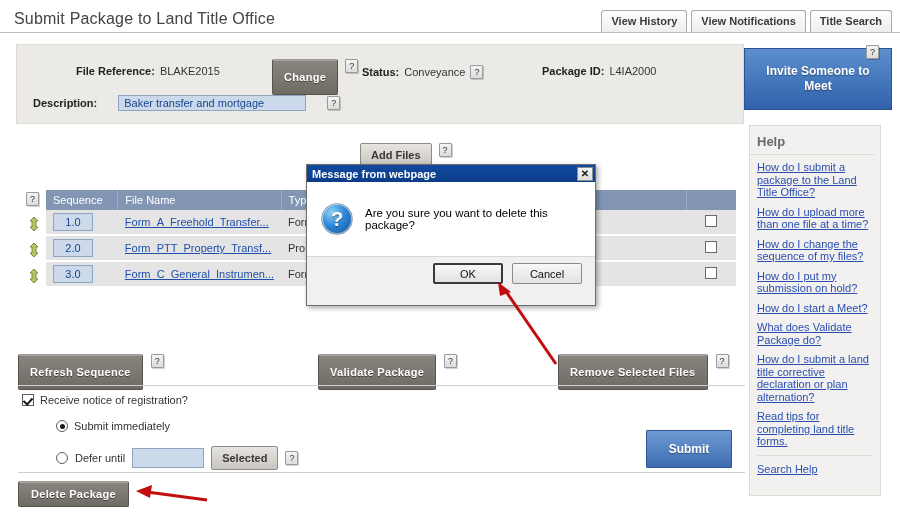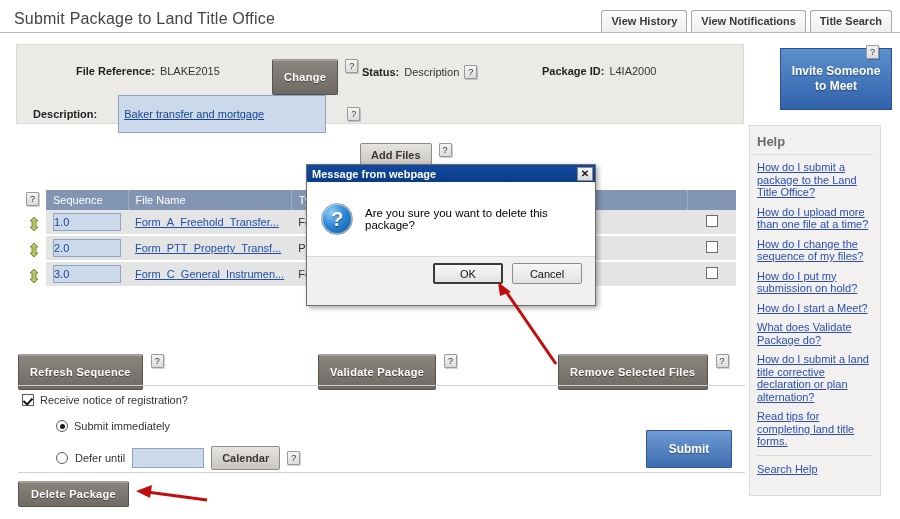--- a/index.html
+++ b/index.html
@@ -57,21 +57,21 @@
   .help-q {
     display:inline-block; width:13px; height:14px;
     background:linear-gradient(#f4f4f4,#dcdcdc);
     border:1px solid #9a9a9a; color:#333;
     font-size:9px; line-height:12px; text-align:center;
     border-radius:1px; cursor:pointer; font-weight:normal;
     box-shadow:1px 1px 0 rgba(0,0,0,.18);
   }
   .text-input {
     background:#ccd9ea; border:1px solid #8ea5c2; color:#16458f;
-    font-size:11px; padding:12px 5px; width:208px;text-decoration:underline;
+    font-size:11px; padding:1px 5px; width:188px;
   }
 
   
   .addfiles-wrap { position:absolute; left:360px; top:143px; display:flex; align-items:flex-start; gap:7px; }
 
   
   .files-table {
     position:absolute; left:46px; top:190px; width:690px;
     border-collapse:collapse; font-size:11px;
   }
@@ -79,21 +79,21 @@
     background:#8296b4; color:#ffffff; font-weight:normal;
     text-align:left; padding:4px 7px; font-size:11px;
     border-right:1px solid #9cadc6; height:18px;
   }
   .files-table td {
     background:#e4e4e4; padding:3px 7px; height:22px;
     border-bottom:2px solid #ffffff; color:#333;
   }
   .files-table tr td:first-child { }
   .seq-box {
-    display:inline-block; width:68px; text-align:left;
+    display:inline-block; width:40px; text-align:center;
     background:#ccd9ea; border:1px solid #8ea5c2; color:#16458f;
     font-size:11px; padding:2px 0;
   }
   .file-link {
     color:#1f4fa8; text-decoration:underline; cursor:pointer; font-size:11px;
     white-space:nowrap;
   }
   .row-handle {
     position:absolute; left:27px; width:14px; height:16px; cursor:move;
   }
@@ -133,21 +133,21 @@
 
   .btn-submit {
     position:absolute; left:646px; top:430px; width:86px; height:38px;
     background:linear-gradient(#6f9bd4,#3d6cb0);
     border:1px solid #2f5591; color:#fff; font-weight:bold; font-size:12px;
     cursor:pointer; text-shadow:0 1px 1px rgba(0,0,0,.4); border-radius:1px;
   }
 
   
   .invite-btn {
-    position:absolute; left:780px; top:48px; width:112px; height:62px;
+    position:absolute; left:744px; top:48px; width:148px; height:62px;
     background:linear-gradient(#5b8fcd,#2f62ab);
     border:1px solid #2b5190; color:#ffffff; font-weight:bold; font-size:12px;
     line-height:15px; cursor:pointer; text-shadow:0 1px 1px rgba(0,0,0,.4);
     display:flex; align-items:center; justify-content:center; text-align:center;
   }
   .invite-q { position:absolute; left:866px; top:45px; }
 
   .help-panel {
     position:absolute; left:749px; top:125px; width:132px; height:371px;
     background:#f2f1ef; border:1px solid #dcdad6;
@@ -232,21 +232,21 @@
     <div class="info-row" style="left:16px; top:20px;padding-left:43px;">
       <span class="lbl">File Reference:</span>
       <span class="val">BLAKE2015</span>
     </div>
     <div class="info-row" style="left:255px; top:14px; gap:7px;">
       <button class="btn-gray">Change</button>
       <span class="help-q" style="align-self:flex-start;">?</span>
     </div>
     <div class="info-row" style="left:345px; top:20px; gap:5px;">
       <span class="lbl">Status:</span>
-      <span class="val" style="margin-left:0">Description</span>
+      <span class="val" style="margin-left:0">Conveyance</span>
       <span class="help-q">?</span>
     </div>
     <div class="info-row" style="left:525px; top:20px;">
       <span class="lbl">Package ID:</span>
       <span class="val">L4IA2000</span>
     </div>
     <div class="info-row" style="left:16px; top:50px; gap:21px;">
       <span class="lbl">Description:</span>
       <input class="text-input" value="Baker transfer and mortgage" style="">
       <span class="help-q">?</span>
@@ -332,21 +332,21 @@
     <span>Receive notice of registration?</span>
   </div>
   <div class="opt-line" style="left:56px; top:420px;">
     <span class="radio sel"></span>
     <span>Submit immediately</span>
   </div>
   <div class="opt-line" style="left:56px; top:446px; gap:7px;">
     <span class="radio"></span>
     <span>Defer until</span>
     <input class="date-input" value="" style="">
-    <button class="btn-gray-lt">Calendar</button>
+    <button class="btn-gray-lt">Selected</button>
     <span class="help-q">?</span>
   </div>
 
   <button class="btn-submit">Submit</button>
   <div class="sep-rule2"></div>
 
   <div style="position:absolute; left:18px; top:481px;">
     <button class="btn-gray" style="padding:6px 12px;">Delete Package</button>
   </div>
 

